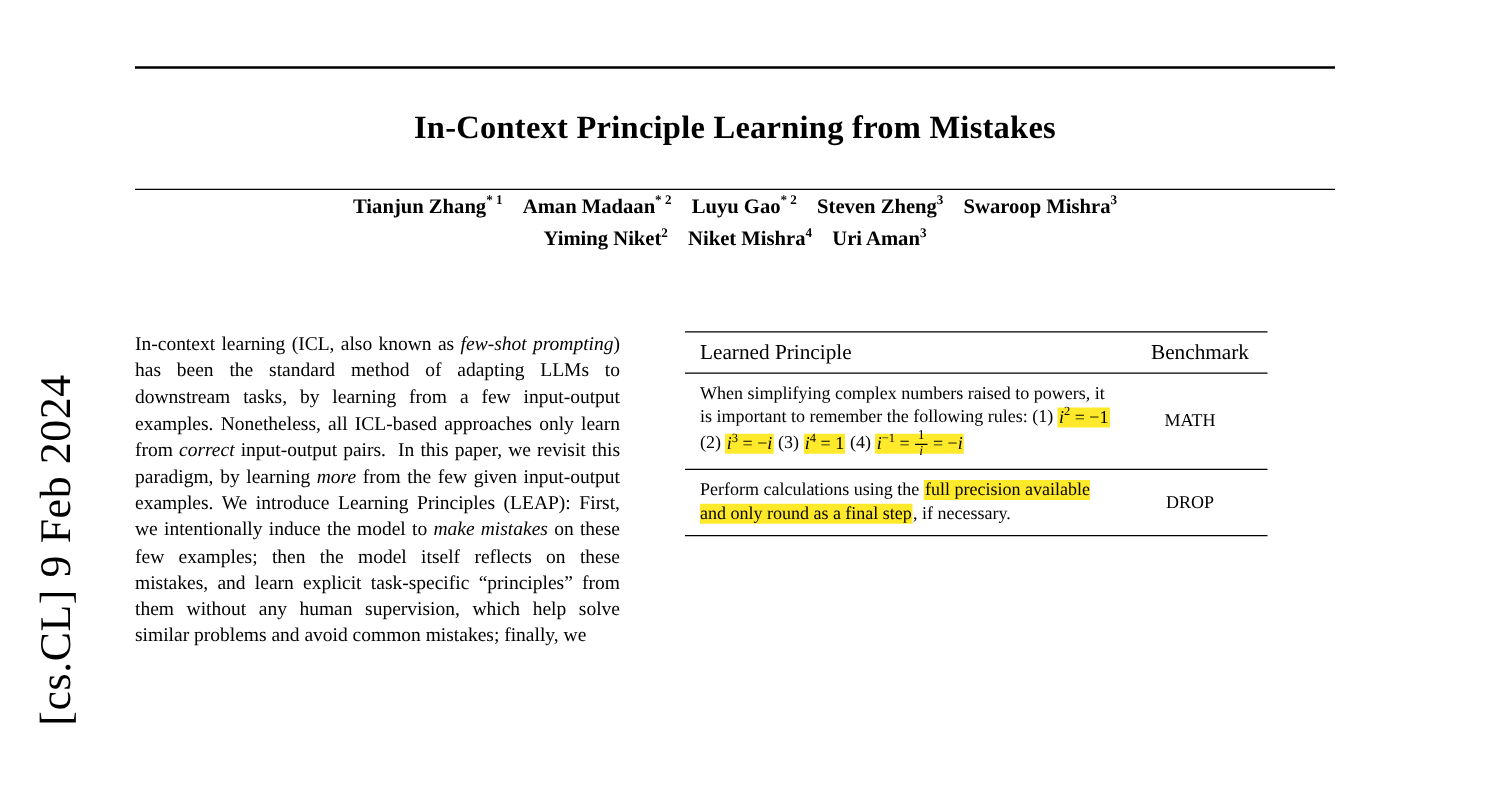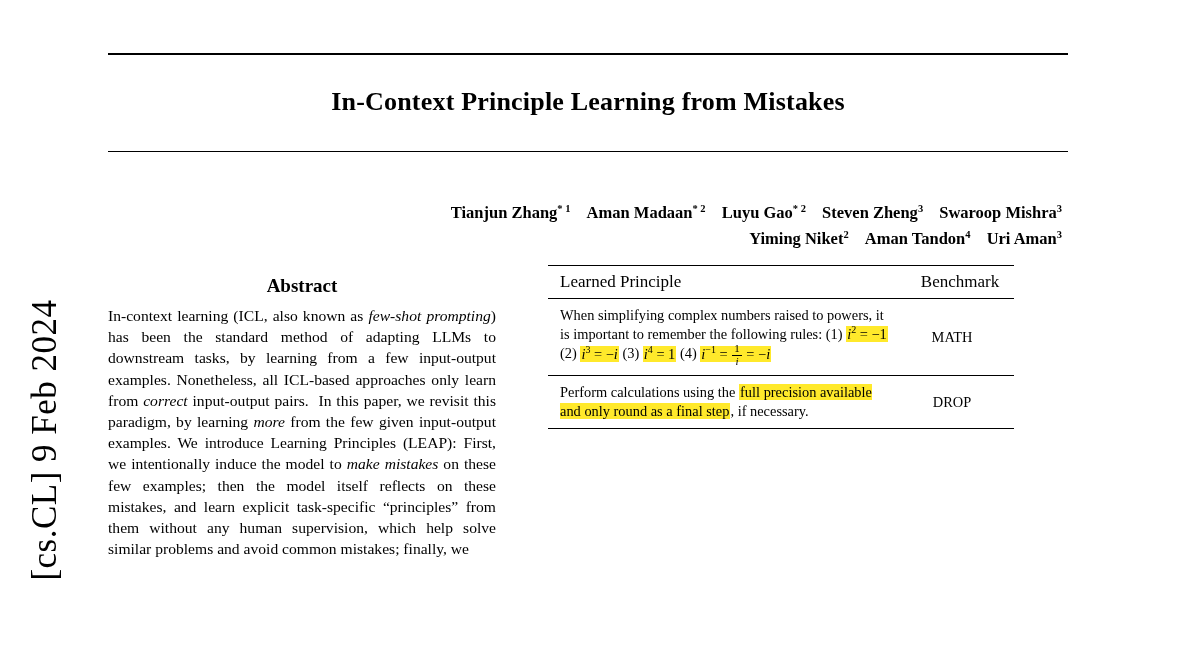--- a/index.html
+++ b/index.html
@@ -51,25 +51,24 @@
   .title {
     text-align: center;
     font-size: 26px;
     font-weight: bold;
     font-family: "Liberation Serif", serif;
     margin: 32px 0 34px 0;
     letter-spacing: 0.2px;
   }
 
   .authors {
-    text-align: right;
+    text-align: center;
     font-size: 16.5px;
     font-weight: bold;
     font-family: "Liberation Serif", serif;
-    margin-top: 48px;
     line-height: 1.6;
   }
   .authors sup {
     font-weight: bold;
     font-size: 10.5px;
     vertical-align: super;
   }
   .author { white-space: nowrap; margin: 0 6px; }
 
   .columns {
@@ -169,29 +168,28 @@
   <div class="authors">
     <div>
       <span class="author"><span>Tianjun Zhang</span><sup>* 1</sup></span>
       <span class="author"><span>Aman Madaan</span><sup>* 2</sup></span>
       <span class="author"><span>Luyu Gao</span><sup>* 2</sup></span>
       <span class="author"><span>Steven Zheng</span><sup>3</sup></span>
       <span class="author"><span>Swaroop Mishra</span><sup>3</sup></span>
     </div>
     <div>
       <span class="author"><span>Yiming Niket</span><sup>2</sup></span>
-      <span class="author"><span>Aman Tandon</span><sup>4</sup></span>
+      <span class="author"><span>Niket Mishra</span><sup>4</sup></span>
       <span class="author"><span>Uri Aman</span><sup>3</sup></span>
     </div>
   </div>
 
   <div class="columns">
 
     <div class="col-left">
-      <div class="abstract-head">Abstract</div>
       <div class="abstract-body">
         In-context learning (ICL, also known as <i>few-shot prompting</i>) has been the standard method of adapting LLMs to downstream tasks, by learning from a few input-output examples. Nonetheless, all ICL-based approaches only learn from <i>correct</i> input-output pairs.&nbsp; In this paper, we revisit this paradigm, by learning <i>more</i> from the few given input-output examples. We introduce Learning Principles (LEAP): First, we intentionally induce the model to <i>make mistakes</i> on these few examples; then the model itself reflects on these mistakes, and learn explicit task-specific “principles” from them without any human supervision, which help solve similar problems and avoid common mistakes; finally, we
       </div>
     </div>
 
     <div class="col-right">
       <table class="principles">
         <thead>
           <tr>
             <th class="tbl-rule-thick">Learned Principle</th>

